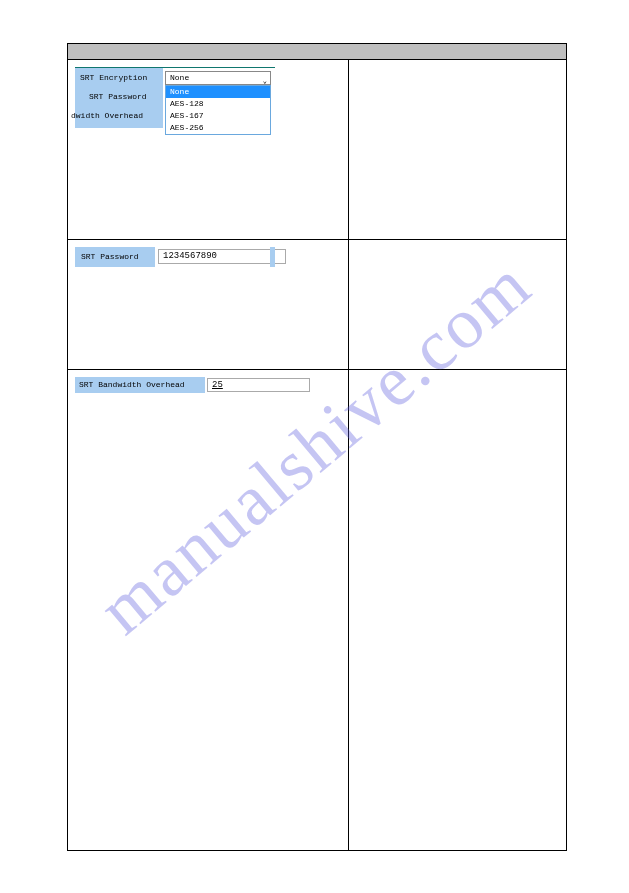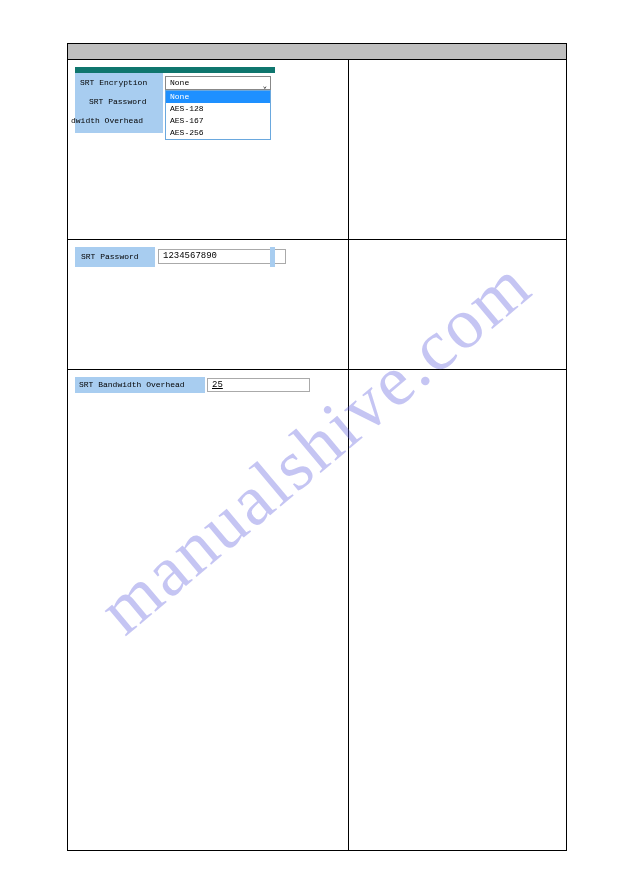--- a/index.html
+++ b/index.html
@@ -50,21 +50,21 @@
     .row-2 { height: 130px; }
     .row-3 { height: 480px; }
 
     
     .widget-1 {
       position: absolute;
       left: 7px;
       top: 7px;
       width: 200px;
       height: 60px;
-      border-top: 6px solid #0f766e;
+      border-top: 1px solid #0f766e;
     }
     .labels-col {
       position: absolute;
       left: 0;
       top: 0;
       width: 88px;
       height: 60px;
       background: #a8cdf0;
     }
     .lbl {

